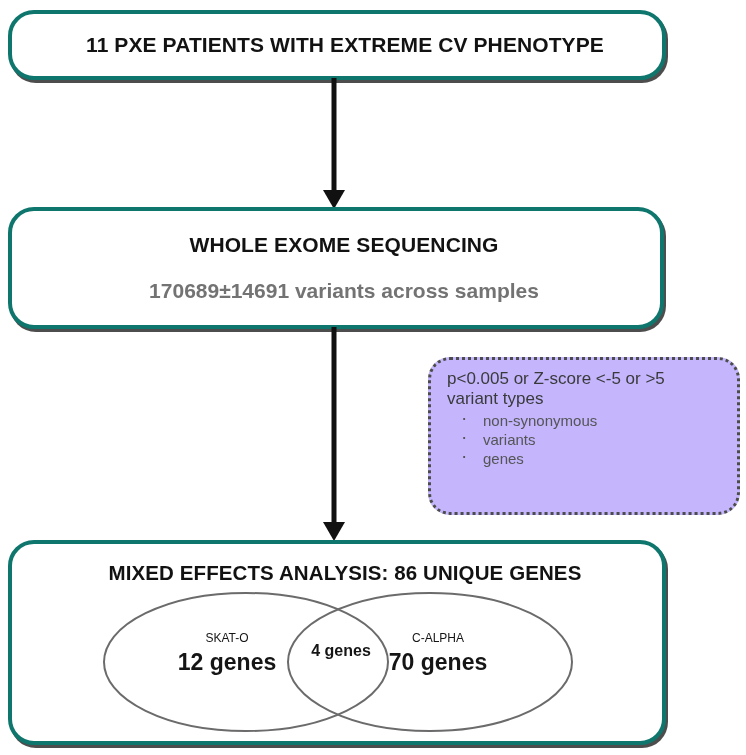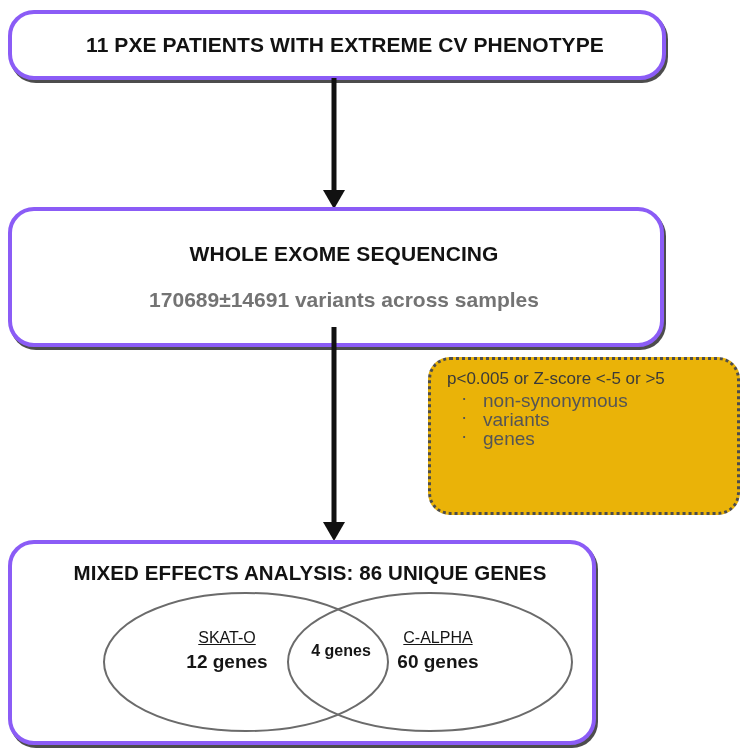--- a/index.html
+++ b/index.html
@@ -17,43 +17,43 @@
     height: 755px;
     background: #ffffff;
     overflow: hidden;
   }
 
   
   .node-box {
     position: absolute;
     box-sizing: border-box;
     background: #ffffff;
-    border: 4px solid #8b5cf6;
+    border: 4px solid #0f766e;
     border-radius: 26px;
     display: flex;
     flex-direction: column;
     align-items: center;
     justify-content: center;
     padding-left: 16px;
   }
   .node-box.shadowed {
     box-shadow: 2px 3px 0 rgba(17,17,17,0.75);
   }
 
   #box-patients {
     left: 8px;  top: 10px;
     width: 658px; height: 70px;
   }
   #box-wes {
     left: 8px;  top: 207px;
-    width: 656px; height: 140px;
+    width: 656px; height: 122px;
   }
   #box-mixed {
     left: 8px;  top: 540px;
-    width: 588px; height: 205px;
+    width: 658px; height: 205px;
     justify-content: flex-start;
   }
 
   .box-title {
     font-weight: bold;
     font-size: 21px;
     letter-spacing: 0.1px;
     color: #121212;
     text-align: center;
     white-space: nowrap;
@@ -81,37 +81,37 @@
   
   #box-criteria {
     position: absolute;
     left: 428px;
     top: 357px;
     width: 312px;
     height: 158px;
     box-sizing: border-box;
     border: 3px dotted #4c4c4c;
     border-radius: 22px;
-    background: #eab308;
+    background: #c4b5fd;
     padding: 9px 14px 0 16px;
     color: #3c3c3c;
   }
   .criteria-line {
     font-size: 17px;
     line-height: 20px;
     color: #3a3a3a;
     white-space: nowrap;
   }
   .criteria-list {
     list-style: none;
     margin: 2px 0 0 0;
     padding: 0 0 0 14px;
   }
   .criteria-list li {
-    font-size: 19px;
+    font-size: 15px;
     line-height: 19px;
     color: #555555;
     position: relative;
     padding-left: 22px;
     white-space: nowrap;
   }
   .criteria-list li::before {
     content: "\00B7";
     position: absolute;
     left: 0;
@@ -128,26 +128,25 @@
     width: 484px;
     height: 148px;
   }
   .venn-label {
     position: absolute;
     text-align: center;
     color: #151515;
     white-space: nowrap;
   }
   .venn-name {
-    font-size: 16px;
+    font-size: 12px;
     line-height: 24px;
-    text-decoration: underline;
   }
   .venn-count {
-    font-size: 19px;
+    font-size: 23px;
     line-height: 24px;
     font-weight: bold;
   }
   #venn-left-label  { left: 46px;  top: 38px; width: 170px; }
   #venn-right-label { left: 252px; top: 38px; width: 180px; }
   #venn-mid-label {
     left: 190px; top: 54px; width: 110px;
     font-size: 16px; font-weight: bold;
   }
 </style>
@@ -170,20 +169,21 @@
     <div class="box-subtitle">170689±14691 variants across samples</div>
   </div>
 
   <svg class="connector" id="arrow-2" style="left:304px; top:327px;" width="60" height="216" viewBox="0 0 60 216">
     <line x1="30" y1="0" x2="30" y2="201" stroke="#111111" stroke-width="5"></line>
     <polygon points="19,195 41,195 30,214" fill="#111111"></polygon>
   </svg>
 
   <div id="box-criteria">
     <div class="criteria-line">p&lt;0.005 or Z-score &lt;-5 or &gt;5</div>
+    <div class="criteria-line">variant types</div>
     <ul class="criteria-list">
       <li>non-synonymous</li>
       <li>variants</li>
       <li>genes</li>
     </ul>
   </div>
 
   <div class="node-box shadowed" id="box-mixed">
     <div class="box-title">MIXED EFFECTS ANALYSIS: 86 UNIQUE GENES</div>
   </div>
@@ -196,17 +196,17 @@
 
     <div class="venn-label" id="venn-left-label">
       <div class="venn-name">SKAT-O</div>
       <div class="venn-count">12 genes</div>
     </div>
 
     <div class="venn-label" id="venn-mid-label">4 genes</div>
 
     <div class="venn-label" id="venn-right-label">
       <div class="venn-name">C-ALPHA</div>
-      <div class="venn-count">60 genes</div>
+      <div class="venn-count">70 genes</div>
     </div>
   </div>
 
 </div>
 
 </body></html>

